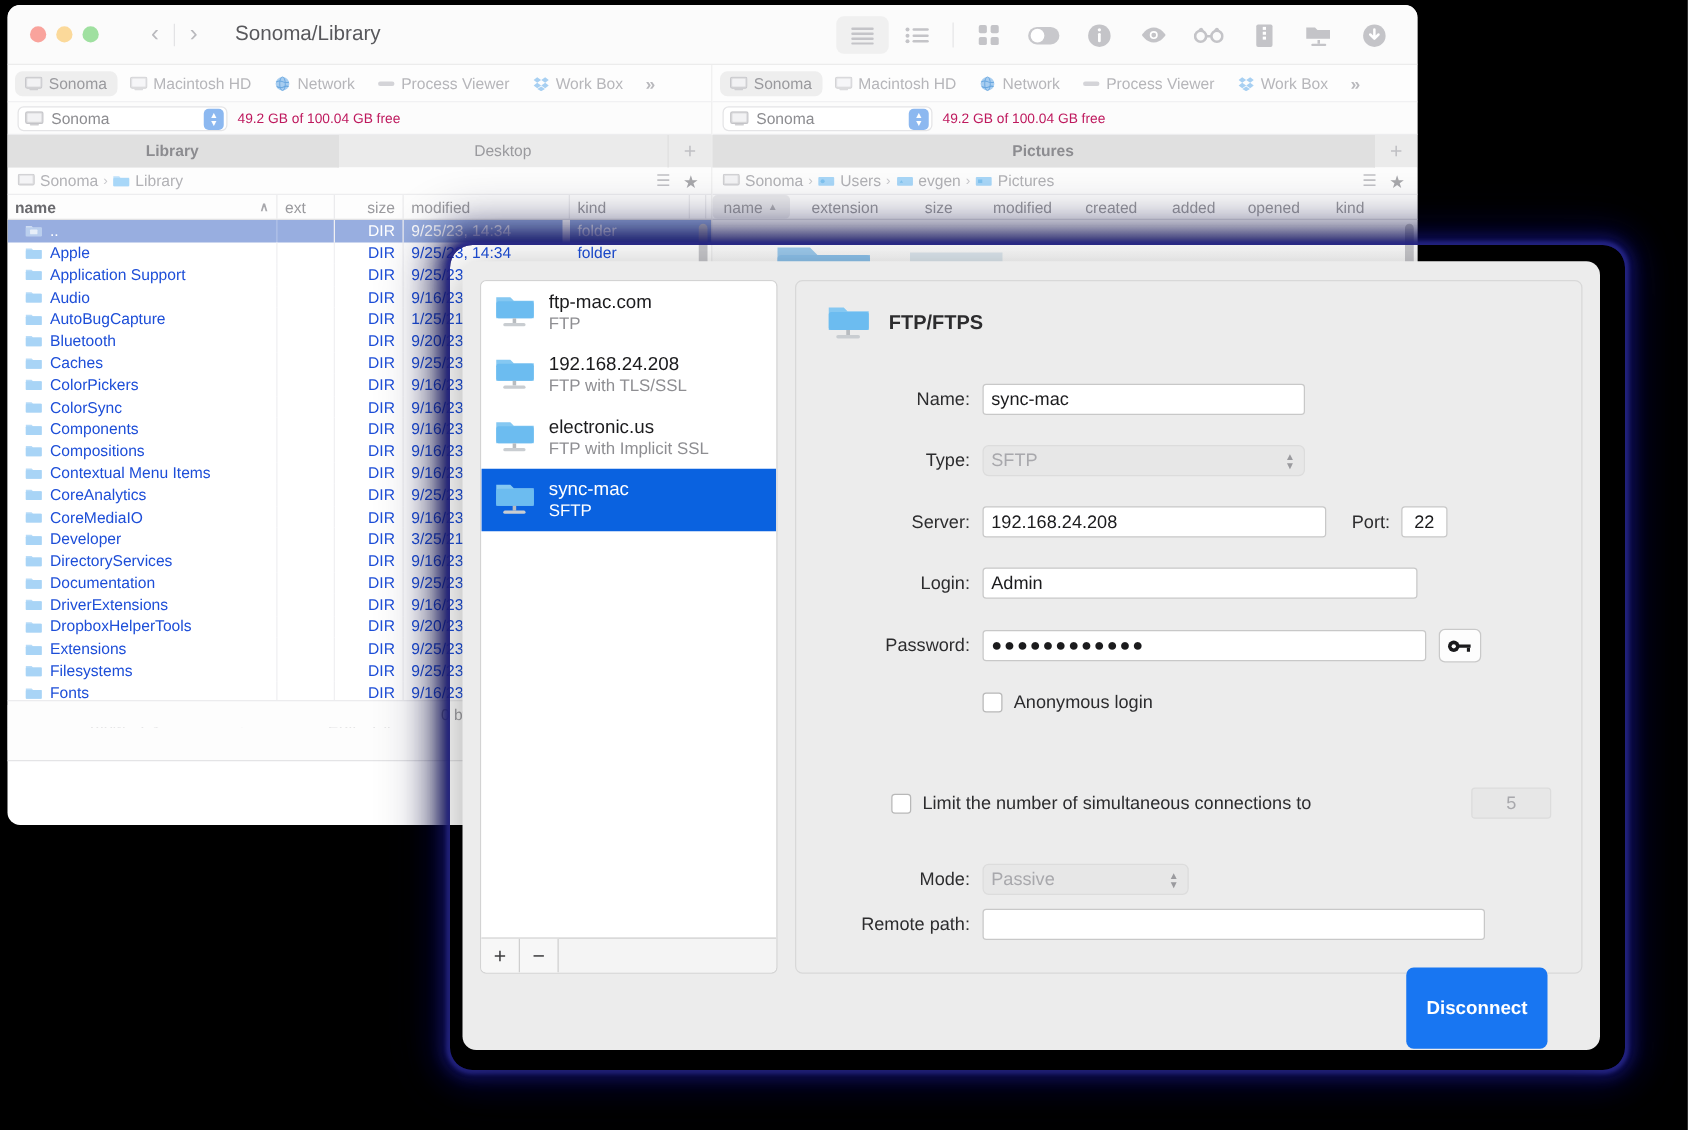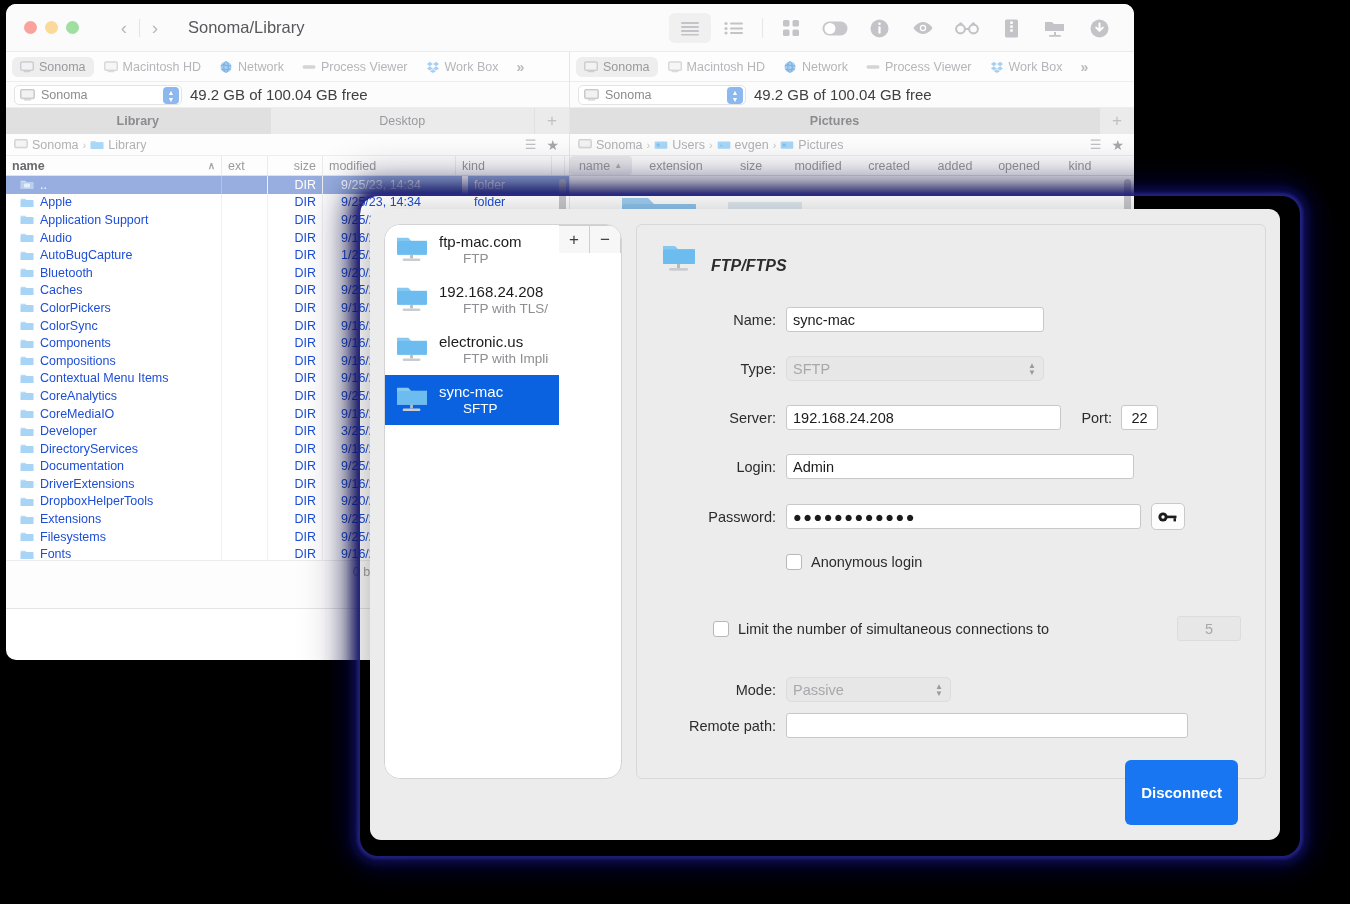--- a/index.html
+++ b/index.html
@@ -79,21 +79,21 @@
     border: 1px solid #e4e4e6; border-radius: 5px; background: #fff;
     height: 20px; width: 168px; padding: 0 2px 0 5px; position: relative;
   }
   .drivebox .dlabel { font-size: 12.5px; color: #8c8c90; }
   .stepper {
     position: absolute; right: 2px; top: 1.5px;
     width: 16px; height: 17px; border-radius: 4px;
     background: #8cb8f0; display:flex; flex-direction:column;
     align-items:center; justify-content:center; color:#fff; font-size: 7px; line-height:7px;
   }
-  .freespace { font-size: 15px; color: #404040; }
+  .freespace { font-size: 11px; color: #be185d; }
 
   .foldertabs { height: 26px; display: flex; background: #ebebeb; }
   .ftab {
     flex: 1; display: flex; align-items: center; justify-content: center;
     font-size: 12.5px; color: #9a9a9e; border-right: 1px solid #e0e0e0;
   }
   .ftab.sel { background: #e0e0e0; color: #8c8c90; font-weight: 700; }
   .ftab-plus {
     width: 34px; display:flex; align-items:center; justify-content:center;
     color:#c0c0c4; font-size: 17px;
@@ -120,21 +120,21 @@
   .filelist { position: relative; height: 384px; overflow: hidden; background: #fff; }
   .frow { display: flex; align-items: center; height: 17.6px; font-size: 12.5px; color: #1d4ed8; }
   .frow.sel { background: #98aee0; color: #fff; }
   .fname { width: 216px; display: flex; align-items: center; gap: 6px; padding-left: 14px;
            border-right: 1px solid #f0f0f2; height: 100%; overflow: hidden; white-space: nowrap; }
   .frow.sel .fname { border-right-color: rgba(255,255,255,0.25); }
   .fext { width: 46px; border-right: 1px solid #f0f0f2; height: 100%; }
   .fsize { width: 55px; text-align: right; padding-right: 6px; border-right: 1px solid #f0f0f2; height: 100%;
            display:flex; align-items:center; justify-content:flex-end; }
   .fmod { width: 133px; padding-left: 6px; border-right: 6px solid #ffffff; height: 100%;
-          display:flex; align-items:center; overflow:hidden; white-space:nowrap;margin-left:12px; }
+          display:flex; align-items:center; overflow:hidden; white-space:nowrap; }
   .fkind { width: 96px; padding-left: 6px; height:100%; display:flex; align-items:center; }
 
   .vscroll {
     position: absolute; right: 3px; top: 3px; width: 7px; height: 36px;
     background: #c9c9cd; border-radius: 4px;
   }
 
   .statusline {
     height: 22px; display: flex; align-items: center; justify-content: flex-end;
     padding-right: 12px; font-size: 12.5px; color: #a0a0a4;
@@ -177,44 +177,44 @@
   .dtl.r { background: #ff5f57; }
   .dtl.y { background: #febc2e; }
   .dtl.g { background: #d3d3d3; }
   .dlg-title-text {
     position: absolute; left: 0; right: 0; text-align: center;
     font-size: 15px; font-weight: 700; color: #3c3c3e;
   }
   .dlg-body { display: flex; padding: 15px 14px 14px 14px; gap: 14px; height: 593px; }
 
   .conn-list-wrap {
-    width: 238px; display: flex; 
-    border: 1px solid #d3d3d3; border-radius: 16px; overflow: hidden; background:#fff;
+    width: 238px; display: flex; flex-direction: column;
+    border: 1px solid #d3d3d3; border-radius: 5px; overflow: hidden; background:#fff;
     height: 555px;
   }
   .conn-list { flex: 1; background: #fff; overflow: hidden; }
   .conn-item { display: flex; align-items: center; gap: 10px; padding: 6px 10px; height: 50px; }
   .conn-item.sel { background: #0a62e0; }
   .conn-text { display: flex; flex-direction: column; line-height: 1.18; overflow: hidden; }
   .conn-name { font-size: 15px; color: #1b1b1d; white-space: nowrap; }
-  .conn-proto { font-size: 13.5px; color: #8e8e92; white-space: nowrap; margin-left: 24px; }
+  .conn-proto { font-size: 13.5px; color: #8e8e92; white-space: nowrap; }
   .conn-item.sel .conn-name, .conn-item.sel .conn-proto { color: #fff; }
   .conn-foot { height: 28px; display: flex; border-top: 1px solid #cfcfcf; background: #f4f4f4; }
   .cfbtn {
     width: 31px; display: flex; align-items: center; justify-content: center;
     border-right: 1px solid #cfcfcf; color: #3c3c3e; font-size: 17px; background:#f7f7f7;
   }
   .cf-fill { flex: 1; }
 
   .detail {
     flex: 1; background: #ececec; border: 1px solid #d8d8d8; border-radius: 6px;
     padding: 18px 24px 14px 24px; display: flex; flex-direction: column;
     height: 555px;
   }
-  .detail-head { display: flex; align-items: flex-end; gap: 14px; padding-bottom: 14px; font-style: italic; }
+  .detail-head { display: flex; align-items: center; gap: 14px; padding-bottom: 14px; }
   .detail-title { font-size: 16px; font-weight: 700; color: #2c2c2e; }
   .hr { height: 1px; background: #d7d7d7; }
 
   .frm { padding-top: 18px; }
   .frm-row { display: flex; align-items: center; margin-bottom: 24px; }
   .frm-label {
     width: 125px; text-align: right; padding-right: 10px;
     font-size: 14.5px; color: #2c2c2e;
   }
   .tf {
@@ -1030,21 +1030,21 @@
             <div class="keybtn">
               <svg width="20" height="12" viewBox="0 0 20 12">
                 <circle cx="5" cy="6" r="4.6" fill="#1b1b1d"></circle>
                   <circle cx="5" cy="6" r="1.7" fill="#fff"></circle>
                 <rect x="8.5" y="4.6" width="10" height="2.6" fill="#1b1b1d"></rect>
                 <rect x="15.5" y="7.2" width="2.5" height="3.2" fill="#1b1b1d"></rect>
               </svg>
             </div>
           </div>
 
-          <div class="frm-row" style="margin-bottom:2px">
+          <div class="frm-row" style="margin-bottom:16px">
             <div class="frm-label"></div>
             <div style="display:flex;align-items:center">
               <span class="cbx"></span>
               <span class="cbx-label">Anonymous login</span>
             </div>
           </div>
         </div>
 
         <div class="hr" style="margin:26px 0 0 0"></div>
 

